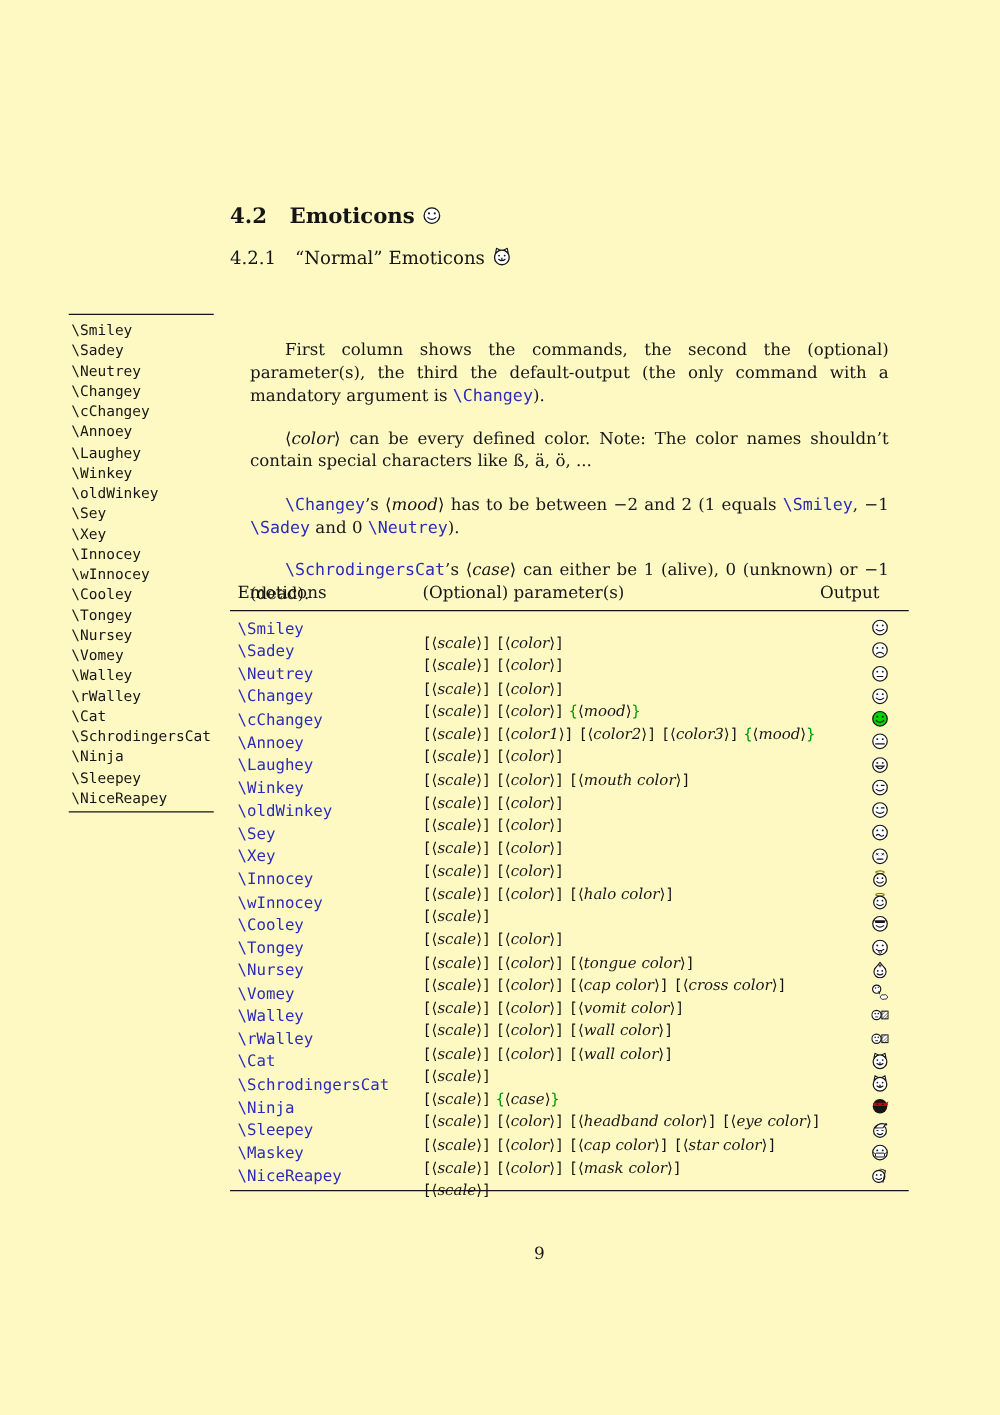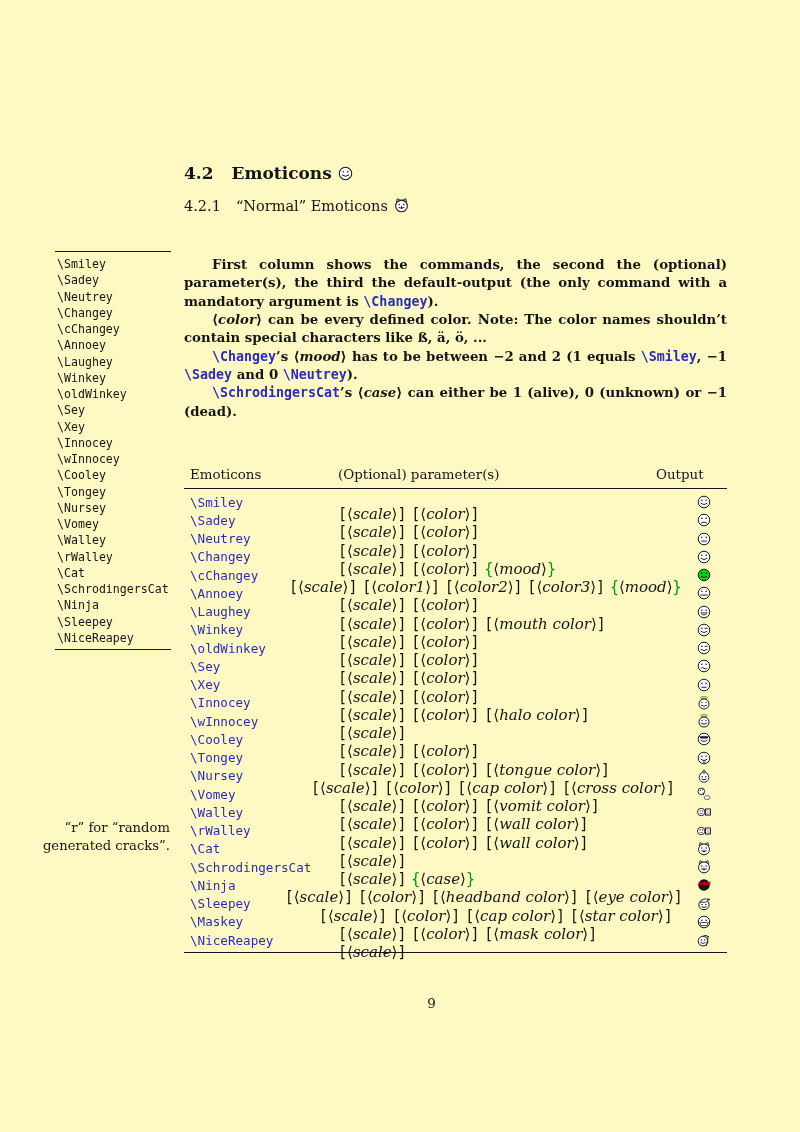--- a/index.html
+++ b/index.html
@@ -20,32 +20,32 @@
   .margin-list{position:absolute;left:55px;top:251px;width:116px;}
   .margin-list .rule{border-top:1.6px solid #151515;}
   .margin-list ul{list-style:none;margin:0;padding:4px 0 3px 2px;}
   .margin-list li{font-family:"DejaVu Sans Mono","Liberation Mono",monospace;
                   font-size:11.6px;line-height:16.25px;white-space:nowrap;}
 
   .margin-note{position:absolute;left:18px;top:819px;width:152px;text-align:right;
                font-size:13.2px;line-height:18.3px;}
 
   .bodytext{position:absolute;left:184px;top:256px;width:543px;}
-  .bodytext p{margin:0;font-size:13.3px;line-height:18.35px;text-align:justify;text-indent:28px;font-weight:bold;}
+  .bodytext p{margin:16px;font-size:13.3px;line-height:18.35px;text-align:justify;text-indent:28px;}
 
   .cmdtable{position:absolute;left:184px;top:467px;width:543px;}
   .thead{display:flex;align-items:baseline;font-size:13.4px;height:21px;}
   .th-cmd{width:148px;padding-left:6px;}
   .th-par{flex:1;}
   .th-out{width:60px;text-align:left;padding-right:11px;}
   .headrule{border-top:1.5px solid #151515;}
   .tbody{padding-top:4px;}
   .trow{display:flex;align-items:center;height:18.25px;}
   .tcmd{width:148px;padding-left:6px;font-size:12.6px;white-space:nowrap;}
-  .tparams{flex:1;font-size:15px;white-space:nowrap;margin-top:24px;}
+  .tparams{flex:1;font-size:12px;white-space:nowrap;margin-top:24px;}
   .tout{width:60px;display:flex;justify-content:flex-end;padding-right:16px;box-sizing:border-box;}
   .oicon{display:inline-block;width:14px;height:14px;line-height:0;}
   .botrule{border-top:1.5px solid #151515;margin-top:3px;}
 
   .pageno{position:absolute;left:160px;top:995px;width:543px;text-align:center;font-size:13.5px;}
 </style>
 </head>
 <body>
 
 <div class="page">
@@ -94,21 +94,20 @@
         <li>\rWalley</li>
         <li>\Cat</li>
         <li>\SchrodingersCat</li>
         <li>\Ninja</li>
         <li>\Sleepey</li>
         <li>\NiceReapey</li>
       </ul>
     <div class="rule"></div>
   </aside>
 
-  <div class="margin-note">“r” for “random generated cracks”.</div>
 
   <main class="bodytext" id="bodytext">
       <p>First column shows the commands, the second the (optional) parameter(s), the third the default-output (the only command with a mandatory argument is <span class="cmd">\Changey</span>).</p>
       <p><span class="var"><span class="ang">⟨</span><i>color</i><span class="ang">⟩</span></span> can be every defined color. Note: The color names shouldn’t contain special characters like ß, ä, ö, ...</p>
       <p><span class="cmd">\Changey</span>’s <span class="var"><span class="ang">⟨</span><i>mood</i><span class="ang">⟩</span></span> has to be between −2 and 2 (1 equals <span class="cmd">\Smiley</span>, −1 <span class="cmd">\Sadey</span> and 0 <span class="cmd">\Neutrey</span>).</p>
       <p><span class="cmd">\SchrodingersCat</span>’s <span class="var"><span class="ang">⟨</span><i>case</i><span class="ang">⟩</span></span> can either be 1 (alive), 0 (unknown) or −1 (dead).</p>
     </main>
 
   <section class="cmdtable">
     <div class="thead">

